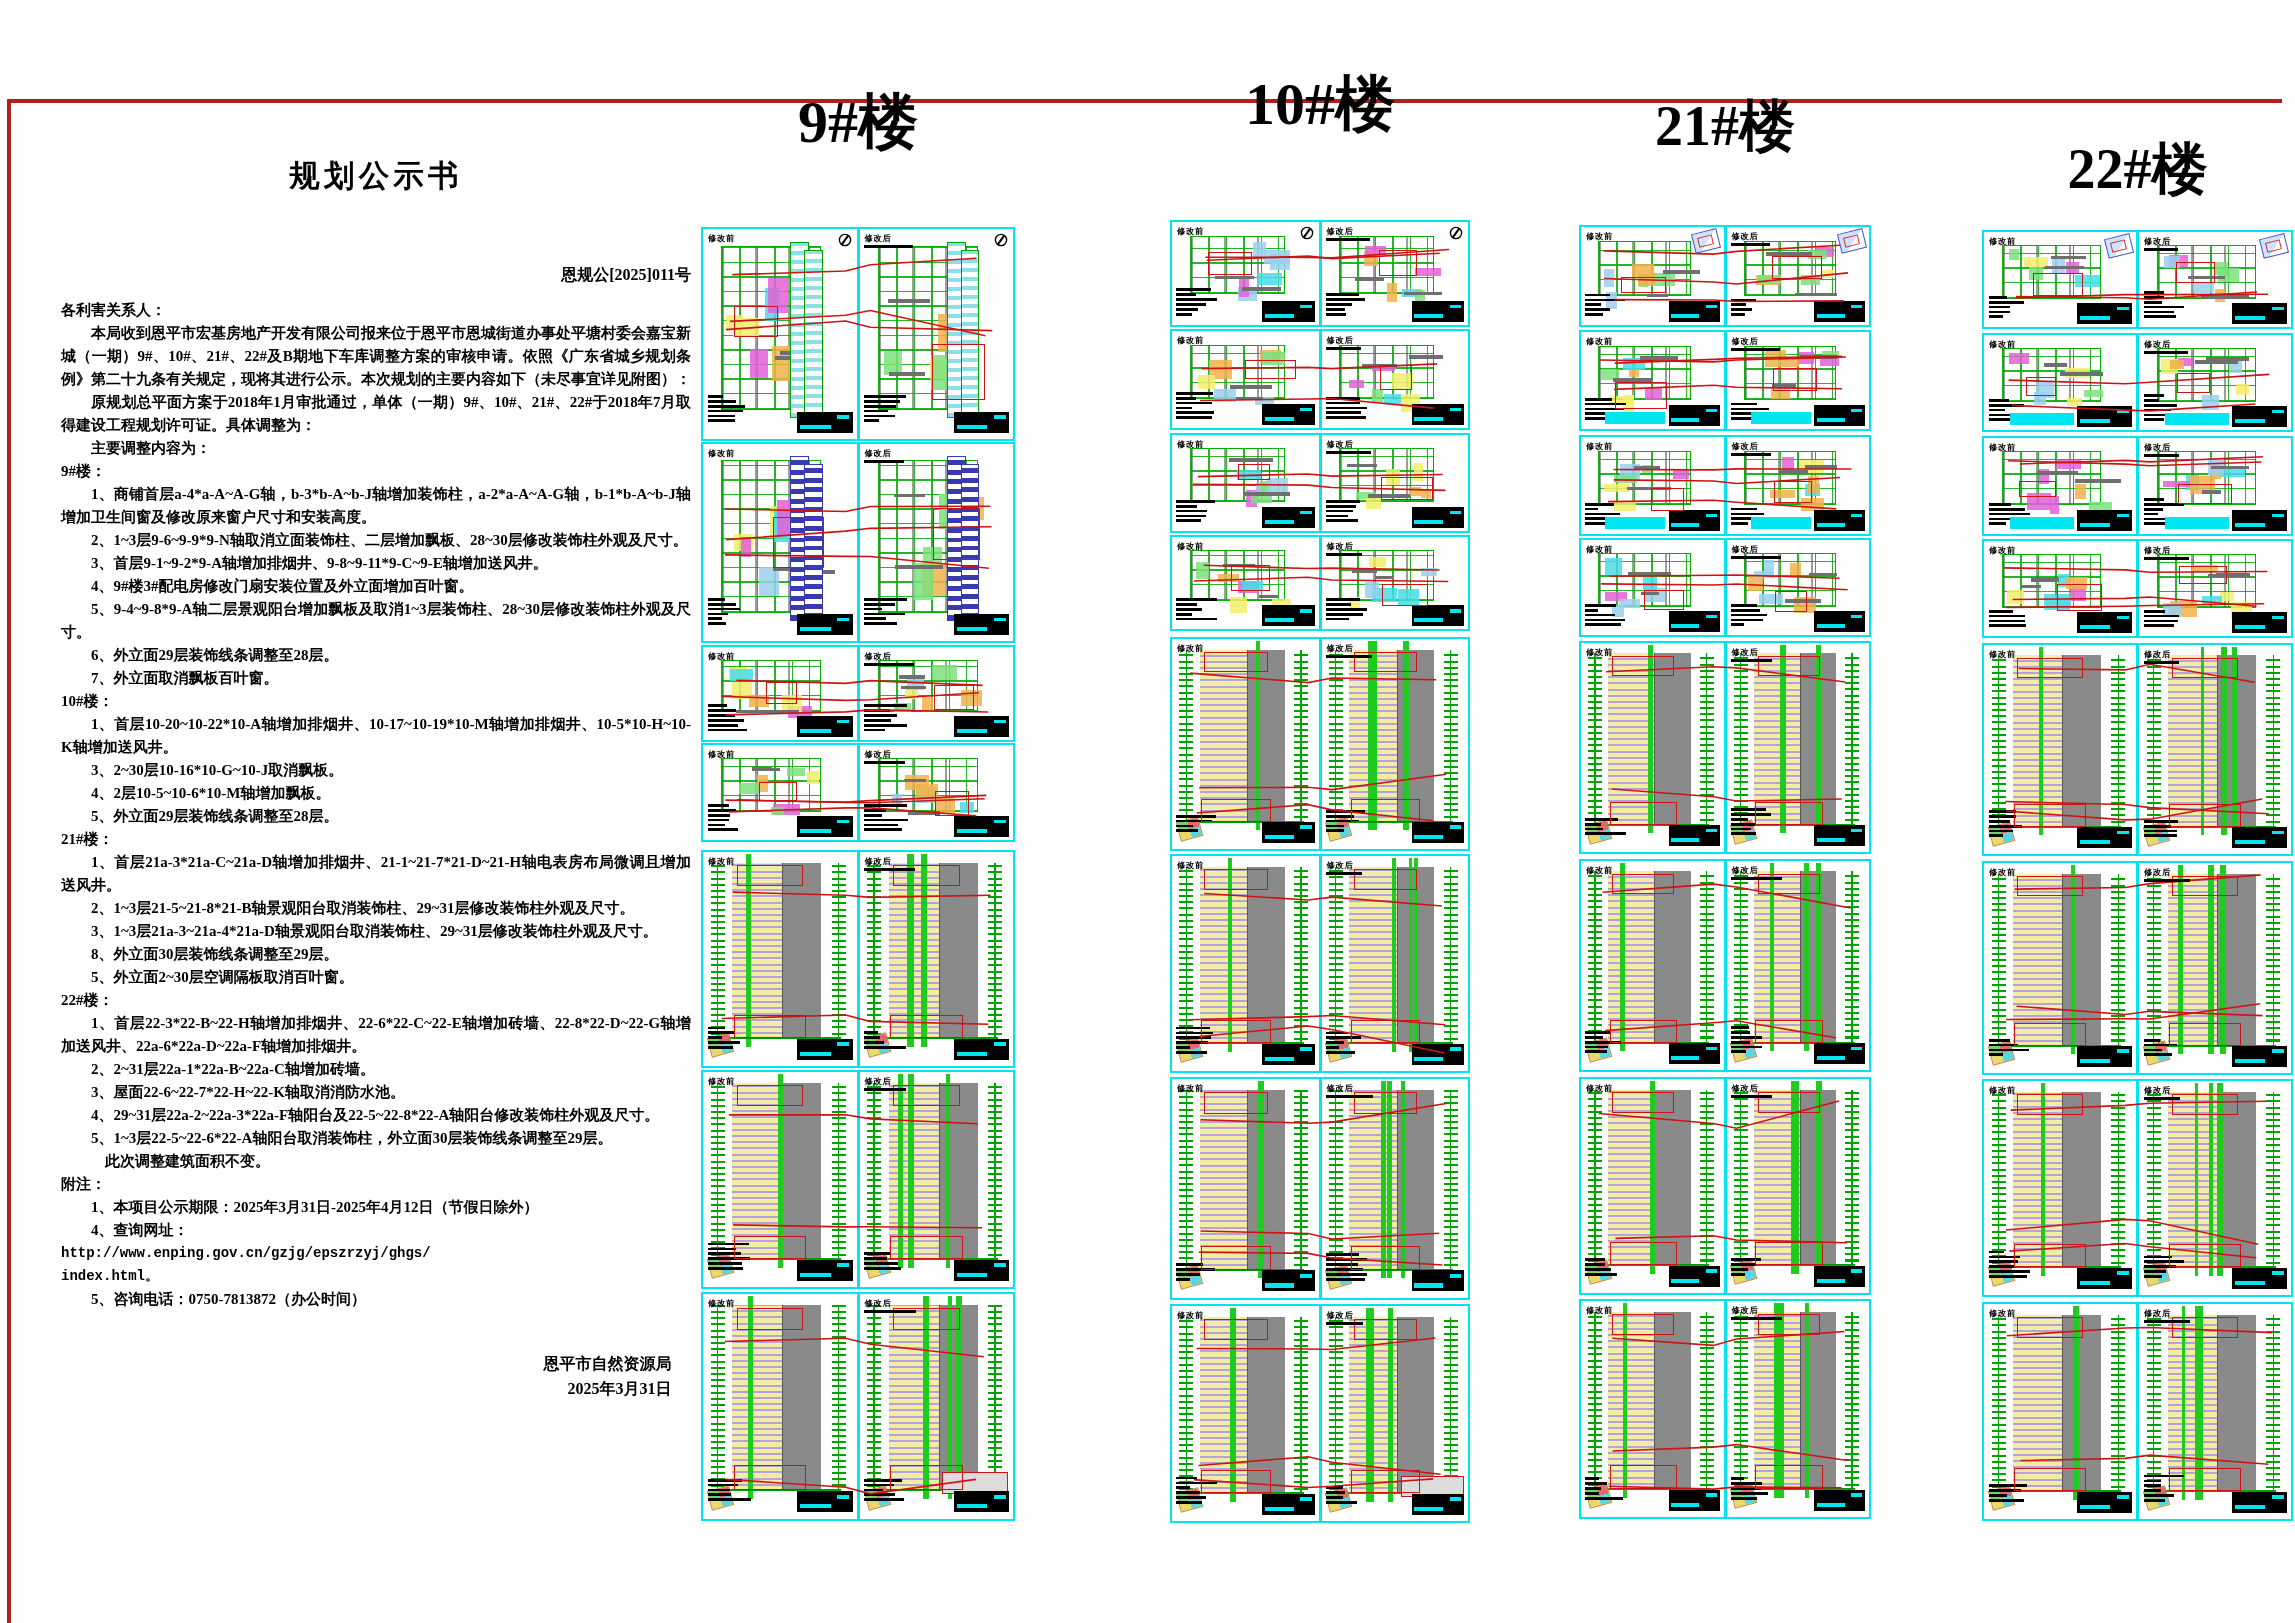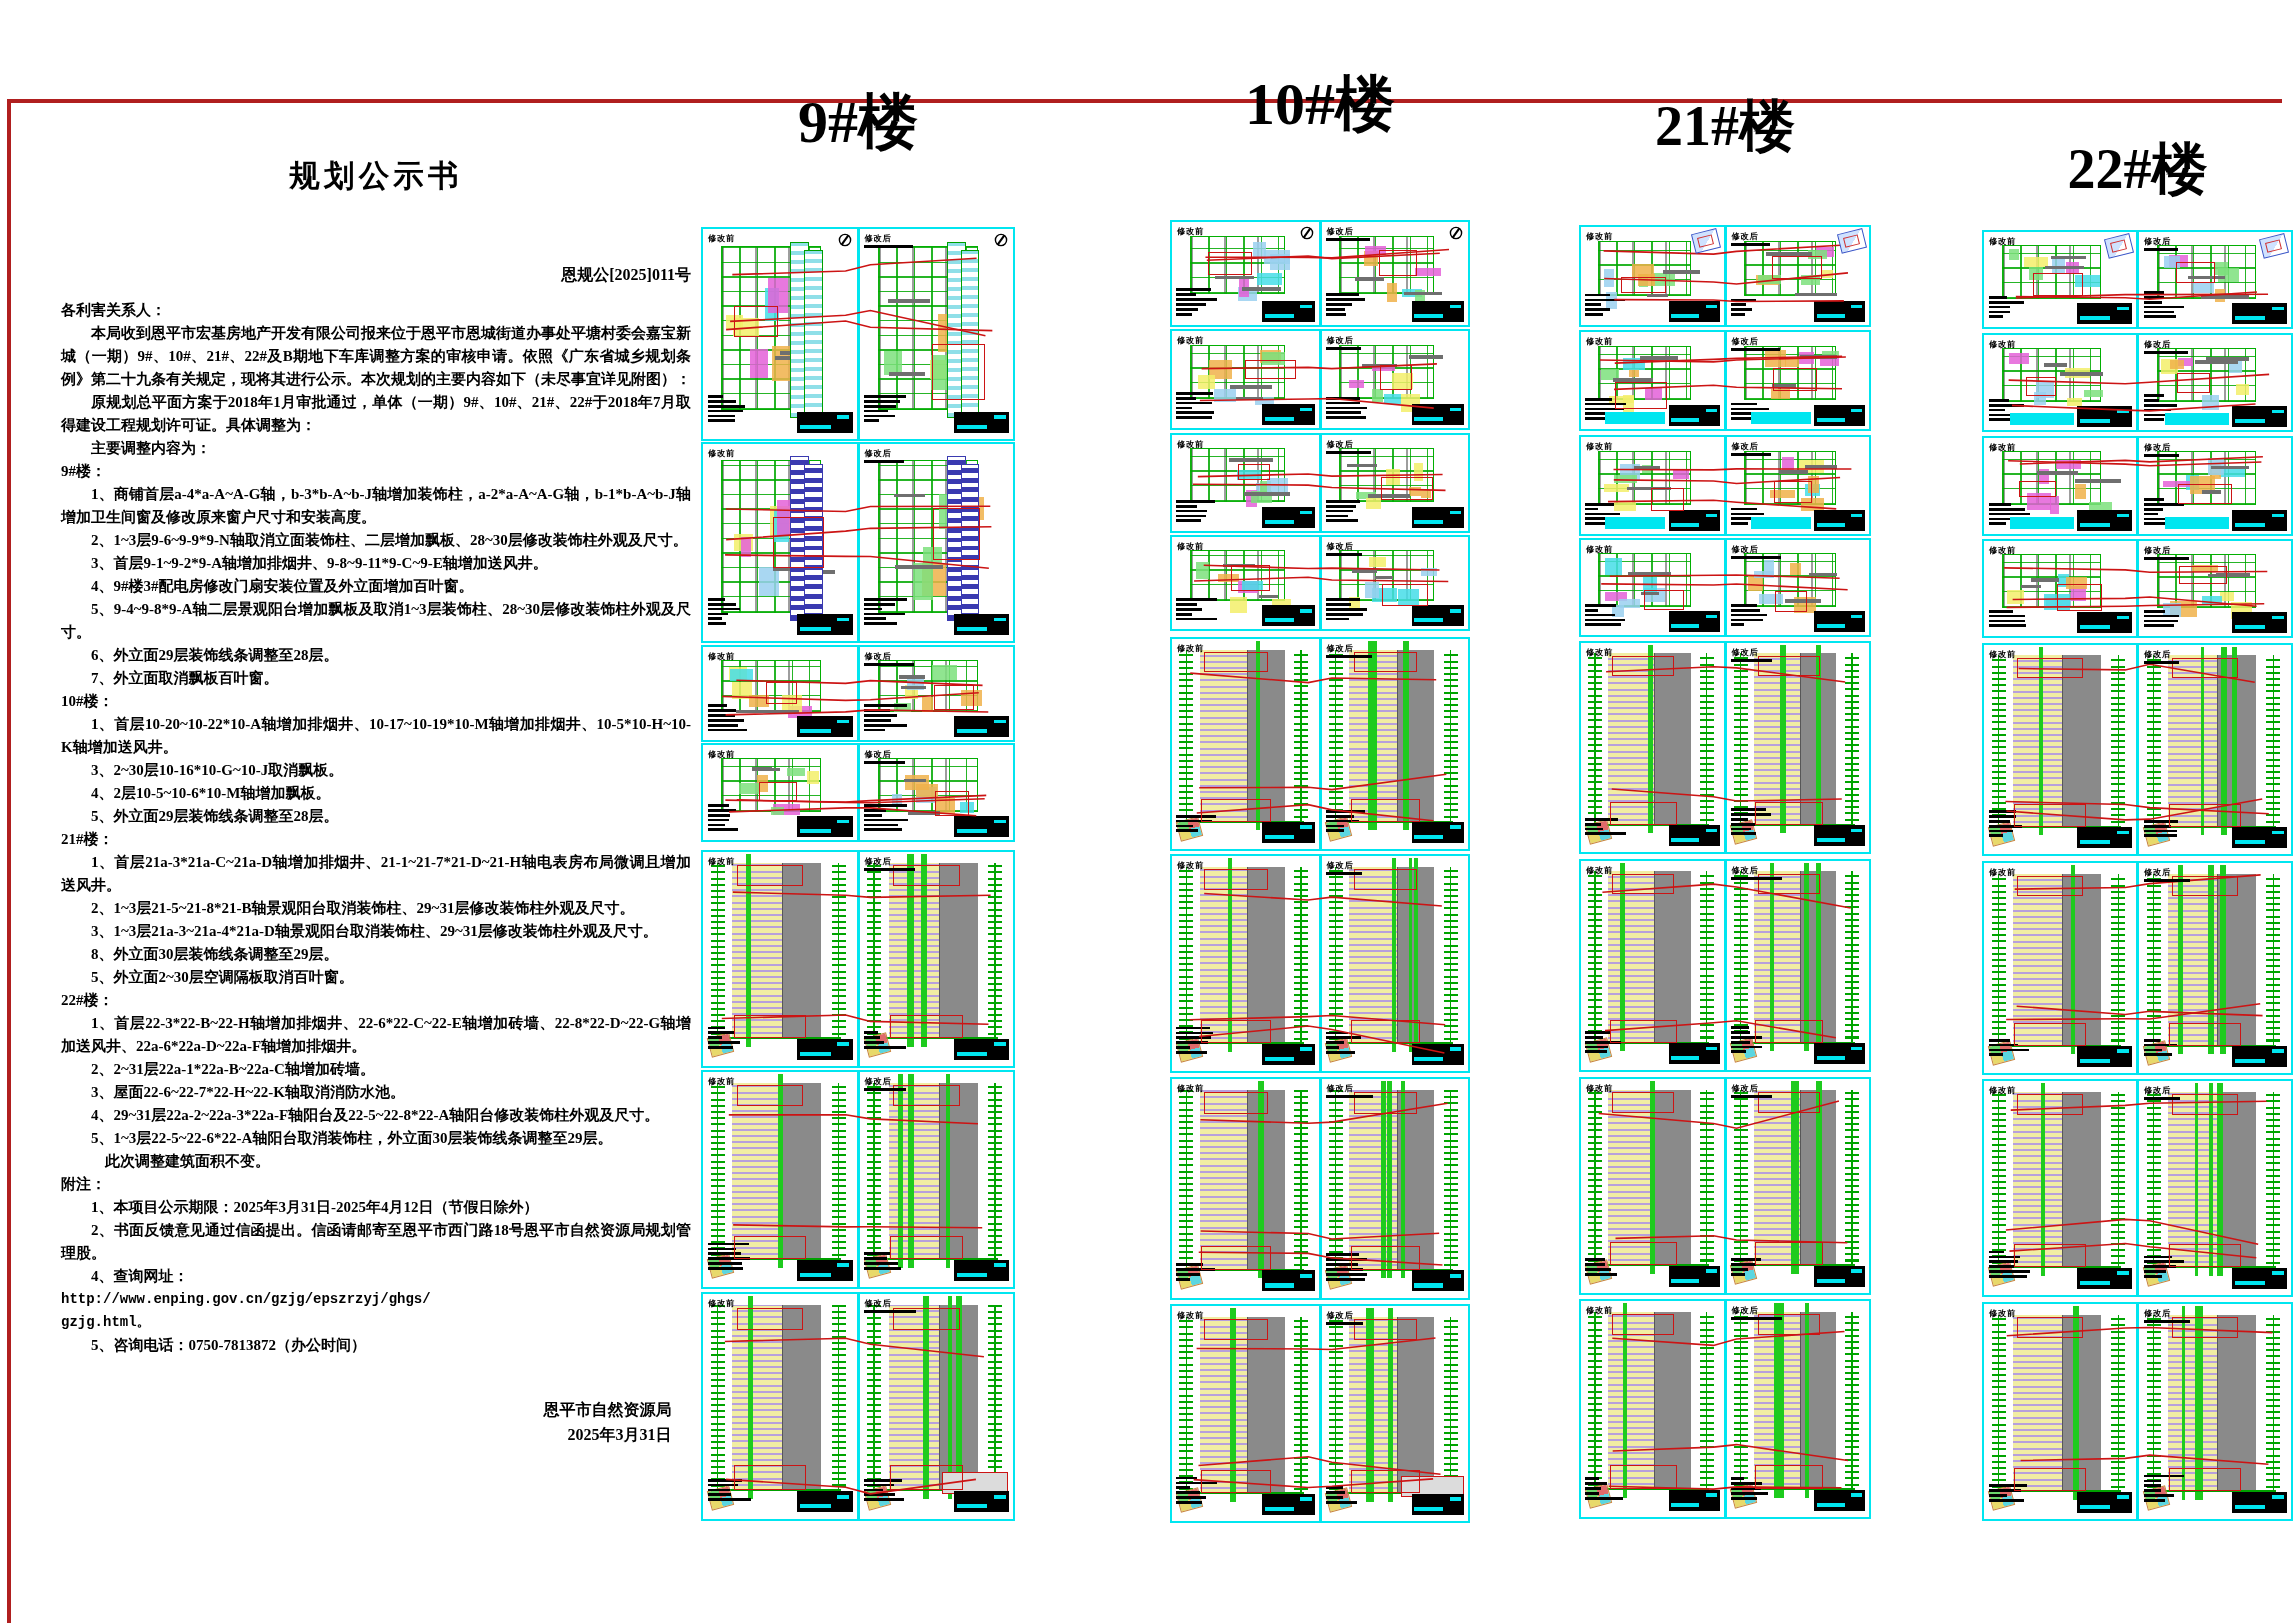--- a/index.html
+++ b/index.html
@@ -96,24 +96,23 @@
       <p class="ind2">5、外立面2~30层空调隔板取消百叶窗。</p>
       <p class="">22#楼：</p>
       <p class="ind2">1、首层22-3*22-B~22-H轴增加排烟井、22-6*22-C~22-E轴增加砖墙、22-8*22-D~22-G轴增加送风井、22a-6*22a-D~22a-F轴增加排烟井。</p>
       <p class="ind2">2、2~31层22a-1*22a-B~22a-C轴增加砖墙。</p>
       <p class="ind2">3、屋面22-6~22-7*22-H~22-K轴取消消防水池。</p>
       <p class="ind2">4、29~31层22a-2~22a-3*22a-F轴阳台及22-5~22-8*22-A轴阳台修改装饰柱外观及尺寸。</p>
       <p class="ind2">5、1~3层22-5~22-6*22-A轴阳台取消装饰柱，外立面30层装饰线条调整至29层。</p>
       <p class="ind3">此次调整建筑面积不变。</p>
       <p class="">附注：</p>
       <p class="ind2">1、本项目公示期限：2025年3月31日-2025年4月12日（节假日除外）</p>
-      <p class="ind2">2、书面反馈意见通过信函提出。信函请邮寄至恩平市西门路18号恩平市自然资源局规划管理股。</p>
       <p class="ind2">4、查询网址：</p>
       <p class=" mono">http://www.enping.gov.cn/gzjg/epszrzyj/ghgs/</p>
-      <p class=" mono">gzjg.html。</p>
+      <p class=" mono">index.html。</p>
       <p class="ind2">5、咨询电话：0750-7813872（办公时间）</p>
     </div>
   <div class="sig">
     <div>恩平市自然资源局</div>
     <div>2025年3月31日</div>
   </div>
 </section>
 
 <div id="drawings">
     <div class="bcol-title" style="left: 701px; width: 314px; top: 82px; font-size: 60px;">9#楼</div>

